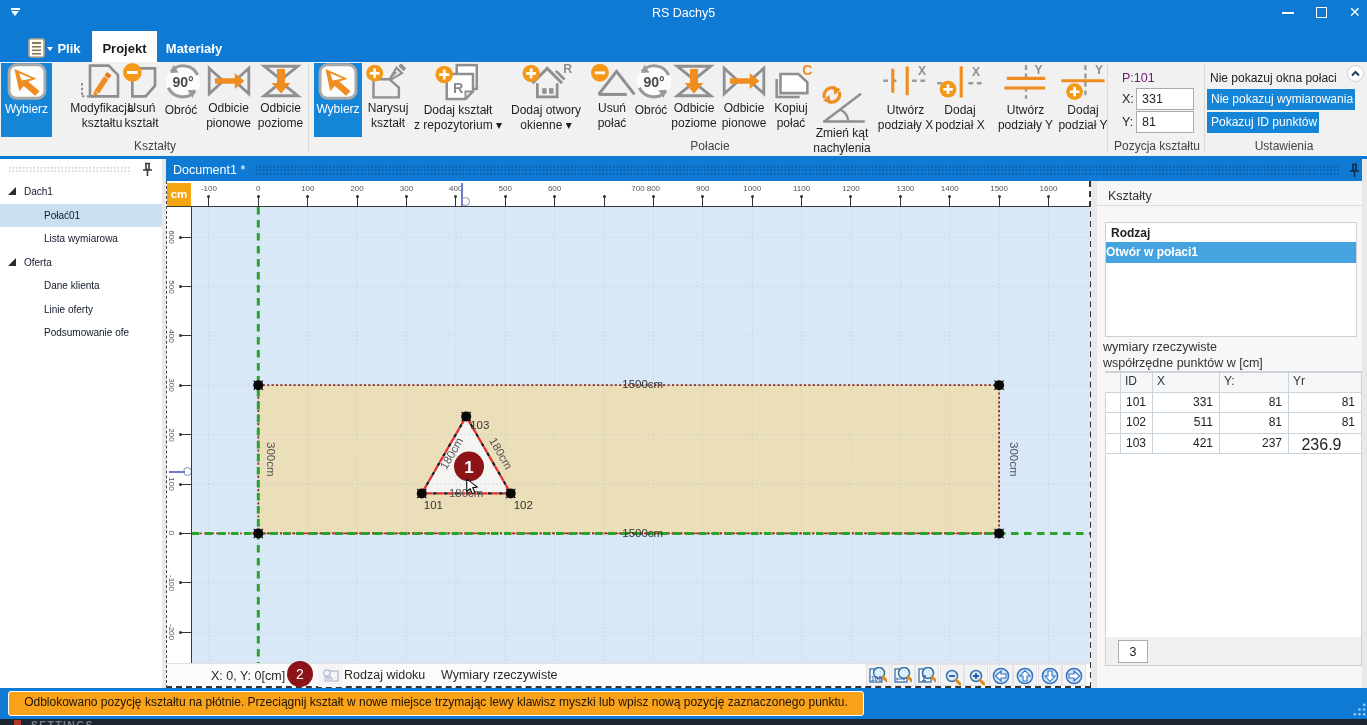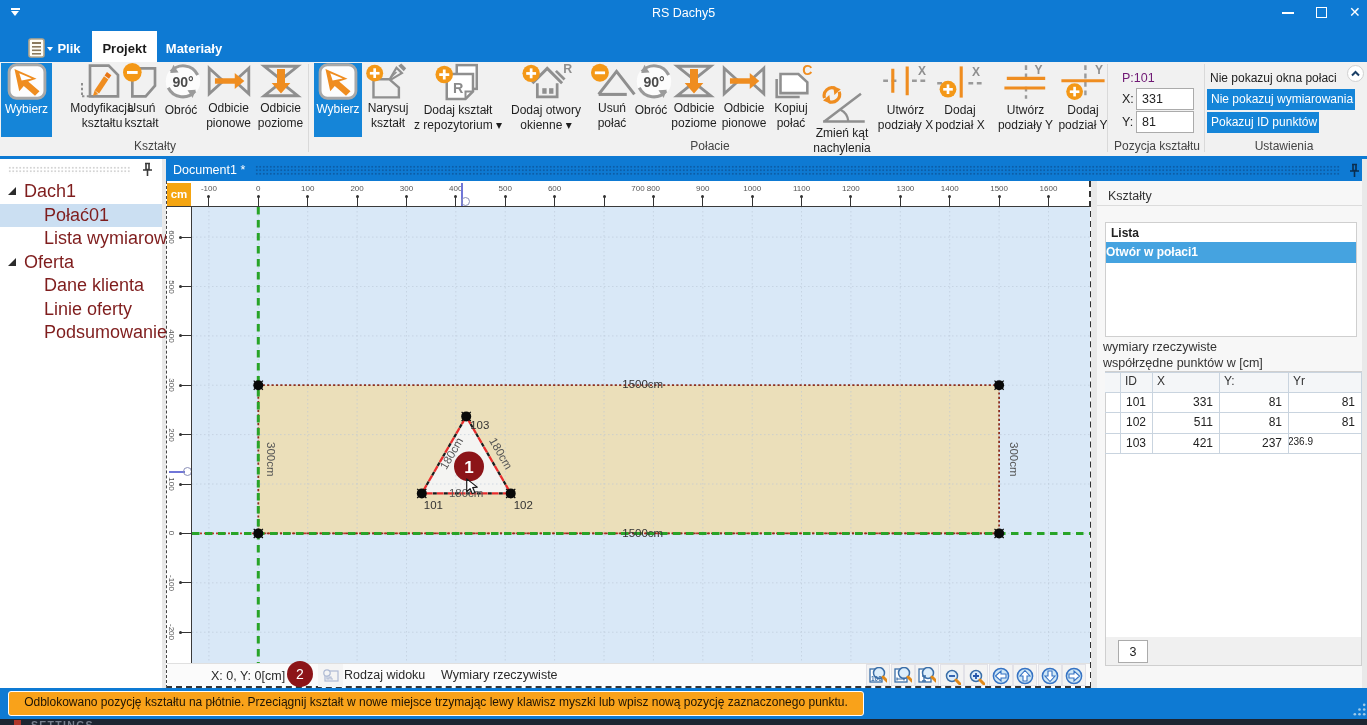--- a/index.html
+++ b/index.html
@@ -11,21 +11,21 @@
 .wbtn{color:#fff;font-size:13px;top:6px}
 .tab{font-size:13px;font-weight:bold;color:#fff;top:36px;height:26px;line-height:26px;text-align:center}
 .rbt{top:63px;text-align:center;color:#1f1f1f;font-size:12px}
 .rbt .cap{line-height:14.5px;margin-top:2px}
 .rbt svg{display:block;margin:0 auto}
 .glabel{top:139px;font-size:12px;color:#444;text-align:center;height:14px}
 .gsep{top:64px;width:1px;height:88px;background:#d9d9d9}
 .bluesel{background:#1585d8}
 #leftpanel{left:0;top:159px;width:162px;height:531px;background:#fff}
 #docbar{left:166px;top:159px;width:1196px;height:22px;background:#0e7ad3;color:#fff;font-size:12px}
-.tree{font-size:18px;color:#7f1d1d;position:absolute;height:23px;line-height:23px}
+.tree{font-size:10px;color:#0f172a;position:absolute;height:23px;line-height:23px}
 #canvasframe{left:166px;top:181px;width:925px;height:507px;background:#fff;border-left:1px dashed #444;border-right:2px dashed #333;border-bottom:2px dashed #333}
 #statusbar{left:167px;top:663px;width:923px;height:23px;background:#fbfbfb;border-top:1px solid #e0e0e0;font-size:12.5px;color:#2a2a2a}
 #rightpanel{left:1097px;top:181px;width:265px;height:509px;background:#f7f7f7;font-size:12px;color:#222}
 #botbar{left:0;top:688px;width:1367px;height:31px;background:#0e7ad3}
 #darkstrip{left:0;top:719px;width:1367px;height:6px;background:#1d2531}
 #orangemsg{left:8px;top:691px;width:856px;height:25px;background:#f9a21a;border:1.5px solid #fdfdfd;border-radius:3px;color:#1d1405;font-size:12px;text-align:center;line-height:21px;white-space:nowrap;overflow:hidden}
 .rulnum{position:absolute;font-size:8px;color:#555}
 .tick{position:absolute;background:#333}
 </style></head>
 <body>
@@ -538,21 +538,21 @@
 <svg class="abs" style="left:1065px;top:667px" width="18" height="18" viewBox="0 0 18 18">
     <circle cx="9" cy="9" r="7.6" fill="#cfe7f6" stroke="#3673c4" stroke-width="1.5"></circle>
     <g transform="rotate(90 9 9)">
       <path d="M9 3.5 L14 9 L11 9 L11 14 L7 14 L7 9 L4 9 Z" fill="#fff" stroke="#3673c4" stroke-width="1.1"></path>
     </g>
   </svg>
 <div class="abs" id="rightpanel"></div>
 <div class="abs" style="left:1108px;top:189px;font-size:12.5px;color:#333">Kształty</div>
 <div class="abs" style="left:1097px;top:205px;width:265px;height:1px;background:#dcdcdc"></div>
 <div class="abs" style="left:1105px;top:222px;width:252px;height:115px;background:#fff;border:1px solid #cfcfcf"></div>
-<div class="abs" style="left:1111px;top:226px;font-size:12px;font-weight:bold;color:#222">Lista</div>
+<div class="abs" style="left:1111px;top:226px;font-size:12px;font-weight:bold;color:#222">Rodzaj</div>
 <div class="abs" style="left:1106px;top:242px;width:250px;height:21px;background:#45a3e0;color:#fff;font-weight:bold;font-size:12px;line-height:21px;">Otwór w połaci1</div>
 <div class="abs" style="left:1103px;top:340px;font-size:12.5px;color:#333">wymiary rzeczywiste</div>
 <div class="abs" style="left:1103px;top:356px;font-size:12.5px;color:#333">współrzędne punktów w [cm]</div>
 <div class="abs" style="left:1105px;top:371px;width:257px;height:295px;background:#fff;border:1px solid #cfcfcf"></div>
 
 <div class="abs" style="left:1105px;top:371.5px;width:256px;height:20.5px;background:#f4f6f8"></div>
 <div class="abs" style="left:1125px;top:374px;font-size:12px;color:#333">ID</div>
 <div class="abs" style="left:1157px;top:374px;font-size:12px;color:#333">X</div>
 <div class="abs" style="left:1224px;top:374px;font-size:12px;color:#333">Y:</div>
 <div class="abs" style="left:1293px;top:374px;font-size:12px;color:#333">Yr</div>
@@ -560,21 +560,21 @@
 <div class="abs" style="left:1152px;top:395px;width:61px;text-align:right;font-size:12px;color:#222">331</div>
 <div class="abs" style="left:1219px;top:395px;width:63px;text-align:right;font-size:12px;color:#222">81</div>
 <div class="abs" style="left:1288px;top:395px;width:67px;text-align:right;font-size:12px;color:#222">81</div>
 <div class="abs" style="left:1120px;top:415px;width:26px;text-align:right;font-size:12px;color:#222">102</div>
 <div class="abs" style="left:1152px;top:415px;width:61px;text-align:right;font-size:12px;color:#222">511</div>
 <div class="abs" style="left:1219px;top:415px;width:63px;text-align:right;font-size:12px;color:#222">81</div>
 <div class="abs" style="left:1288px;top:415px;width:67px;text-align:right;font-size:12px;color:#222">81</div>
 <div class="abs" style="left:1120px;top:435.5px;width:26px;text-align:right;font-size:12px;color:#222">103</div>
 <div class="abs" style="left:1152px;top:435.5px;width:61px;text-align:right;font-size:12px;color:#222">421</div>
 <div class="abs" style="left:1219px;top:435.5px;width:63px;text-align:right;font-size:12px;color:#222">237</div>
-<div class="abs" style="left:1288px;top:435.5px;width:67px;text-align:left;font-size:10px;color:#222">236.9</div>
+<div class="abs" style="left:1288px;top:435.5px;width:67px;text-align:center;font-size:16px;color:#222">236.9</div>
 <div class="abs" style="left:1120px;top:371.5px;width:1px;height:81.5px;background:#c9d4df"></div>
 <div class="abs" style="left:1152px;top:371.5px;width:1px;height:81.5px;background:#c9d4df"></div>
 <div class="abs" style="left:1219px;top:371.5px;width:1px;height:81.5px;background:#c9d4df"></div>
 <div class="abs" style="left:1288px;top:371.5px;width:1px;height:81.5px;background:#c9d4df"></div>
 <div class="abs" style="left:1361px;top:371.5px;width:1px;height:81.5px;background:#c9d4df"></div>
 <div class="abs" style="left:1105px;top:371.5px;width:256px;height:1px;background:#c9d4df"></div>
 <div class="abs" style="left:1105px;top:392px;width:256px;height:1px;background:#c9d4df"></div>
 <div class="abs" style="left:1105px;top:412px;width:256px;height:1px;background:#c9d4df"></div>
 <div class="abs" style="left:1105px;top:432.5px;width:256px;height:1px;background:#c9d4df"></div>
 <div class="abs" style="left:1105px;top:453px;width:256px;height:1px;background:#c9d4df"></div>

